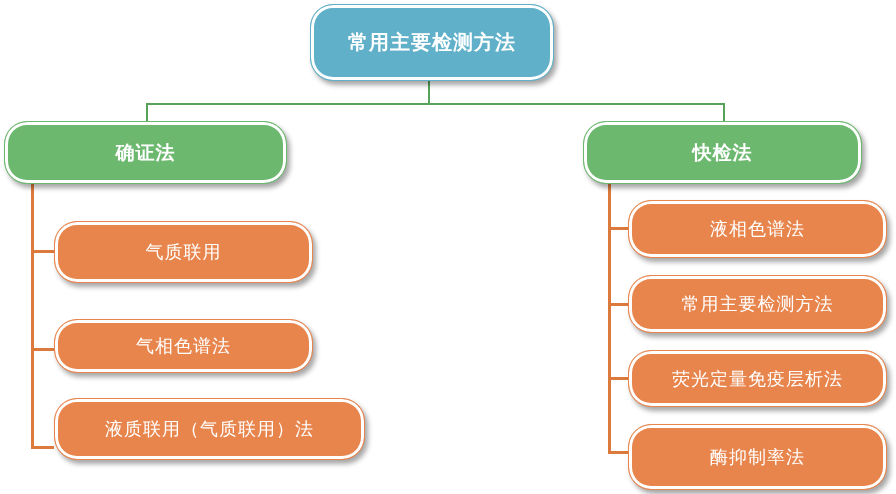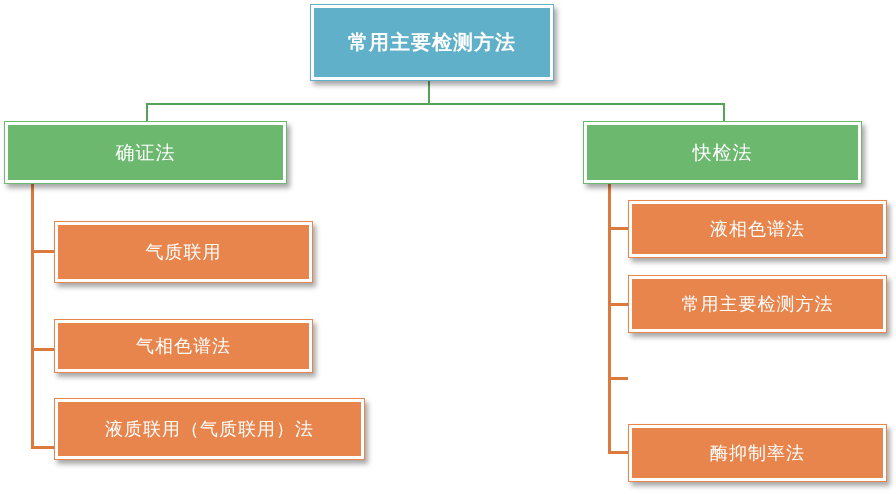--- a/index.html
+++ b/index.html
@@ -5,28 +5,29 @@
   html,body{margin:0;padding:0;background:#fff;}
   .canvas{
     position:relative;width:896px;height:494px;background:#ffffff;overflow:hidden;
     font-family:"Liberation Sans","DejaVu Sans",sans-serif;
   }
   .node{
     position:absolute;display:flex;align-items:center;justify-content:center;
     color:#ffffff;text-align:center;
     box-shadow:inset 0 0 0 3px #ffffff, 3px 4px 5px rgba(0,0,0,0.35);
     box-sizing:border-box;
+    border-radius:23px;
   }
   .node.root{
     background:var(--root-fill);border:1px solid var(--root-fill);
     font-size:20px;font-weight:bold;letter-spacing:1px;
   }
   .node.branch{
     background:var(--branch-fill);border:1px solid var(--branch-fill);
-    font-size:19px;font-weight:normal;letter-spacing:1px;
+    font-size:19px;font-weight:bold;letter-spacing:1px;
   }
   .node.leaf{
     background:var(--leaf-fill);border:1px solid var(--leaf-fill);
     font-size:18px;font-weight:normal;letter-spacing:1px;
   }
   .line{position:absolute;}
   .line.green{background:var(--branch-connector);}
   .line.orange{background:var(--leaf-connector);}
 </style>
 </head>
@@ -70,17 +71,20 @@
   <div class="node leaf" style="left:54px;top:398px;width:311px;height:62px;">
     <span>液质联用（气质联用）法</span>
   </div>
 
   <div class="node leaf" style="left:628px;top:200px;width:259px;height:58px;">
     <span>液相色谱法</span>
   </div>
   <div class="node leaf" style="left:628px;top:275px;width:259px;height:58px;">
     <span>常用主要检测方法</span>
   </div>
-  <div class="node leaf" style="left:628px;top:424px;width:259px;height:58px;">
+  <div class="node leaf" style="left:628px;top:350px;width:259px;height:57px;">
+    <span>荧光定量免疫层析法</span>
+  </div>
+  <div class="node leaf" style="left:628px;top:424px;width:259px;height:66px;">
     <span>酶抑制率法</span>
   </div>
 
 </div>
 
 </body></html>

